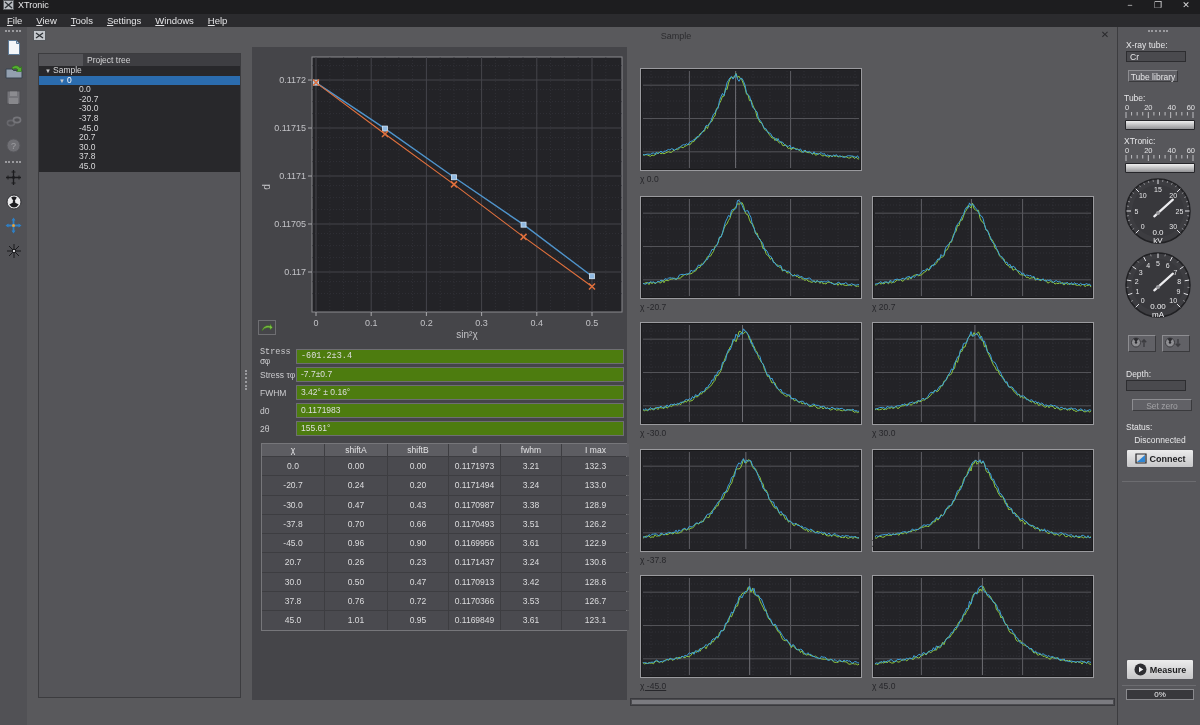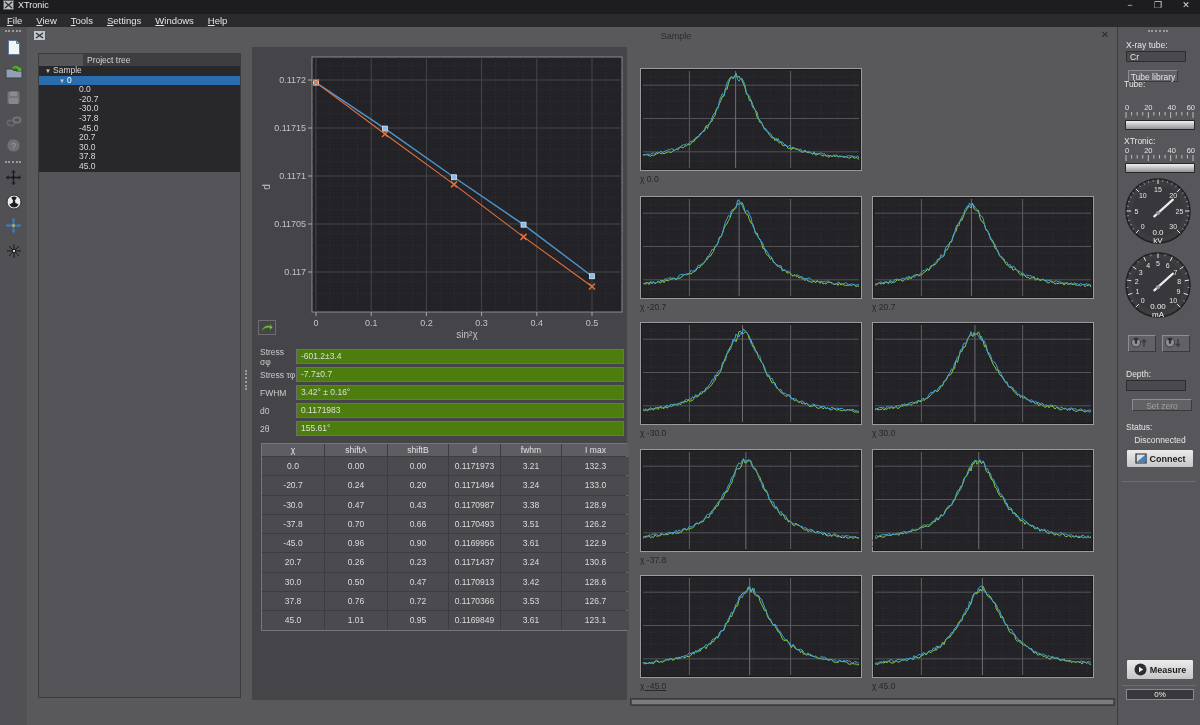--- a/index.html
+++ b/index.html
@@ -290,21 +290,21 @@
     <path d="M201 136.3520000000031L207 142.3520000000031M207 136.3520000000031L201 142.3520000000031" stroke="#e0703d" stroke-width="1.5"></path>
     <path d="M270.552 188.86399999999435L276.552 194.86399999999435M276.552 188.86399999999435L270.552 194.86399999999435" stroke="#e0703d" stroke-width="1.5"></path>
     <path d="M339 238.495999999996L345 244.495999999996M345 238.495999999996L339 244.495999999996" stroke="#e0703d" stroke-width="1.5"></path>
   </svg>
 <div class="abs gbtn">
   <svg width="12" height="10">
       <path d="M1 8 C2 3 6 2 9 3 L9 1 L11.5 4.5 L9 7 L9 5 C6 4 3 5 1 8 Z" fill="#7ac143" stroke="#3e7020" stroke-width="0.6"></path>
     </svg>
 </div>
 <div id="results">
-    <div class="result-row abs" style="top: 350px; width: 362px;">
+    <div class="result-row abs" style="top: 350px; width: 362px; font-family: Liberation Mono, monospace;">
       <span class="result-label">Stress σφ</span>
       <div class="result-value">-601.2±3.4</div>
     </div>
     <div class="result-row abs" style="top: 368px; width: 362px;">
       <span class="result-label">Stress τφ</span>
       <div class="result-value">-7.7±0.7</div>
     </div>
     <div class="result-row abs" style="top: 386px; width: 362px;">
       <span class="result-label">FWHM</span>
       <div class="result-value">3.42° ± 0.16°</div>
@@ -695,21 +695,21 @@
     <div class="thumb"></div>
   </div>
 
 <div class="abs right-panel"></div>
 <div class="abs grip-h" style="left:1148px;top:30px;width:20px"></div>
 
 <span class="rp-label abs" style="left:1126px;top:40px">X-ray tube:</span>
 <input class="field abs" style="left: 1126px; top: 51px; width: 60px; height: 11px;" value="Cr">
 <div class="btn-dark abs" style="left:1128px;top:70px;width:50px;height:12px;line-height:12px">Tube library</div>
 
-<span class="rp-label abs" style="left:1124px;top:79px">Tube:</span>
+<span class="rp-label abs" style="left:1124px;top:93px">Tube:</span>
 <div class="ruler abs" style="left:1125px;top:103px" id="ruler-tube">
     <span style="left: 0px;">0</span>
     <span style="left: 33.3333%; transform: translateX(-50%);">20</span>
     <span style="left: 66.6667%; transform: translateX(-50%);">40</span>
     <span style="right: 0px;">60</span>
   </div>
 <svg class="abs" style="left:1125px;top:112px" width="70" height="7" id="ticks-tube">
     <line x1="1" y1="0" x2="1" y2="6" stroke="#d8d8dc" stroke-width="0.8"></line>
     <line x1="6.583333333333333" y1="0" x2="6.583333333333333" y2="3.5" stroke="#d8d8dc" stroke-width="0.8"></line>
     <line x1="12.166666666666666" y1="0" x2="12.166666666666666" y2="3.5" stroke="#d8d8dc" stroke-width="0.8"></line>

